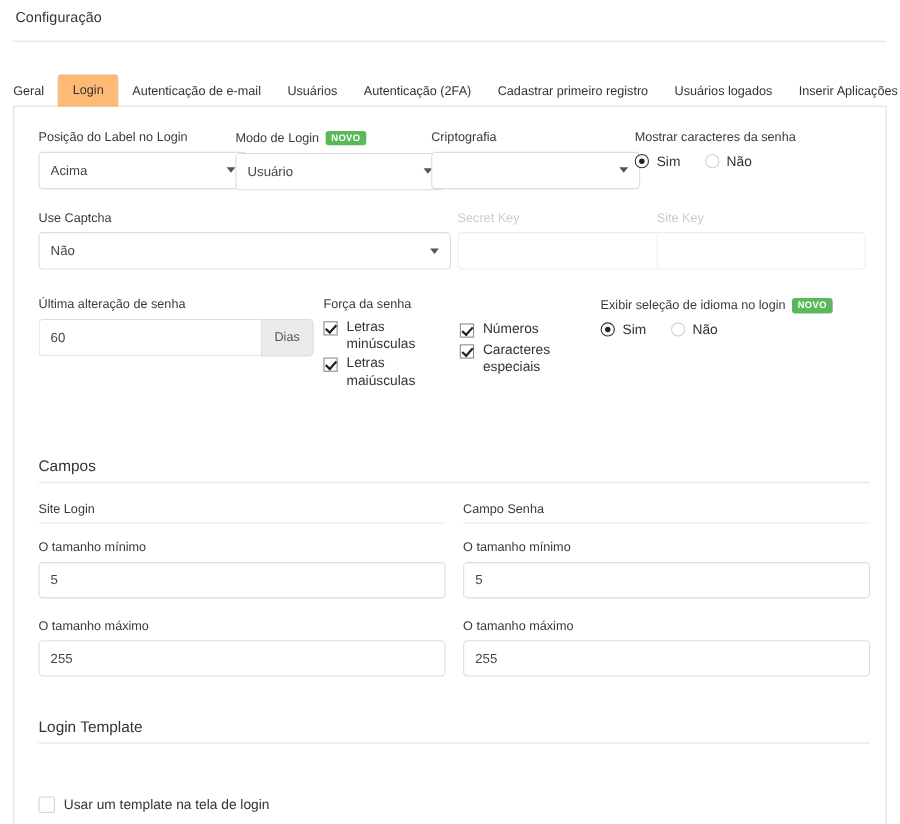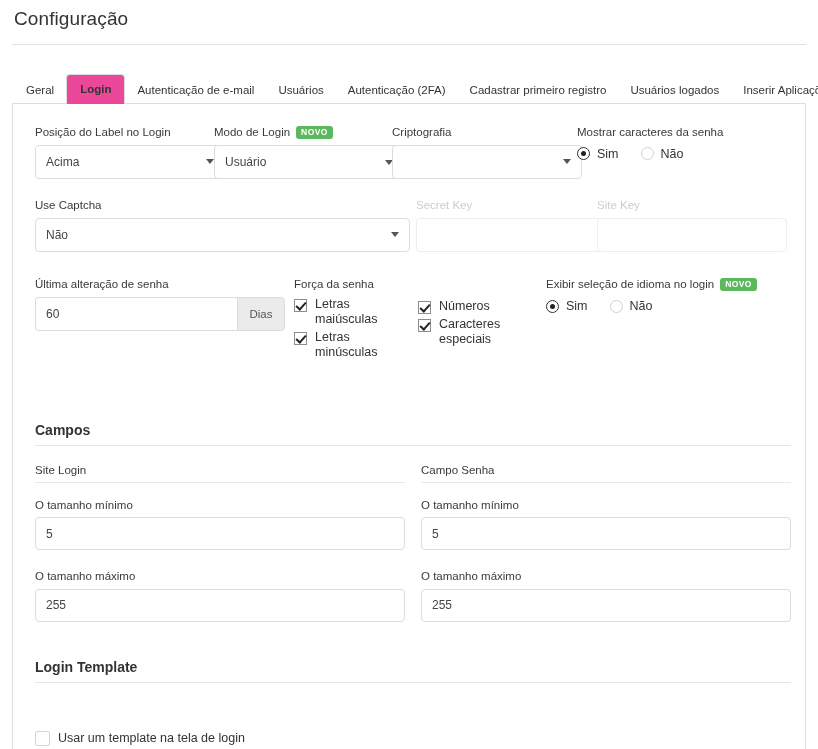--- a/index.html
+++ b/index.html
@@ -8,60 +8,60 @@
     padding: 0;
     width: 818px;
     height: 749px;
     background: #ffffff;
     font-family: "Liberation Sans", sans-serif;
     color: #333333;
     overflow: hidden;
   }
 
   .page-title {
-    font-size: 19px;
+    font-size: 13px;
     font-weight: 400;
     color: #333333;
     padding: 8px 0 0 14px;
     letter-spacing: .1px;
   }
 
   .title-rule {
     border-top: 1px solid #e2e2e2;
     margin: 14px 12px 0 12px;
   }
 
   
   .tabs {
     position: relative;
     display: flex;
     align-items: flex-end;
-    padding-left: 14px;
+    padding-left: 0;
     height: 36px;
     margin-top: 22px;
   }
   .tab {
     font-size: 11.5px;
     color: #333333;
     padding: 9px 11px 8px 11px;
     line-height: 1;
     white-space: nowrap;
     border: 1px solid transparent;
     border-bottom: none;
     background: transparent;
     position: relative;
     top: 1px;
     cursor: pointer;
   }
   .tab.active {
-    background: #ec4899;
+    background: #fdba74;
     border-color: #dddddd;
     border-top-left-radius: 4px;
     border-top-right-radius: 4px;
-    font-weight: bold;
+    font-weight: normal;
     z-index: 3;
     padding: 9px 13px 9px 13px;
   }
 
   
   .panel {
     border: 1px solid #dddddd;
     border-top: 1px solid #dddddd;
     margin: 0 12px 0 12px;
     background: #ffffff;
@@ -189,21 +189,21 @@
     border-width: 0 2px 2px 0;
     transform: rotate(42deg);
   }
   .cbox.empty { border-color: #d5d5d5; width: 15px; height: 15px; min-width:15px; border-radius:2px;}
   .cb-label { font-size: 12.5px; color: #333333; line-height: 1.22; max-width: 74px; }
   .cb-label.wide { max-width: 200px; }
 
   
   .section-title {
     font-size: 14px;
-    font-weight: bold;
+    font-weight: normal;
     color: #333333;
     padding: 0 0 7px 10px;
   }
   .section-rule { border-top: 1px solid #e4e4e4; margin: 0 2px 0 10px; }
 
   .sub-title {
     font-size: 11.5px;
     color: #3a3a3a;
     padding: 0 0 6px 0;
   }
@@ -329,25 +329,25 @@
         </div>
         <div class="suffix">Dias</div>
       </div>
     </div>
 
     <div class="fgroup" style="margin-left:9px;">
       <label class="fl">Força da senha</label>
       <div style="margin-top:2px;">
         <div class="cb-item">
           <span class="cbox on"></span>
-          <span class="cb-label">Letras maiúsculas</span>
+          <span class="cb-label">Letras minúsculas</span>
         </div>
         <div class="cb-item">
           <span class="cbox on"></span>
-          <span class="cb-label">Letras minúsculas</span>
+          <span class="cb-label">Letras maiúsculas</span>
         </div>
       </div>
     </div>
 
     <div class="fgroup" style="margin-left:29px; padding-top:21px;">
       <div>
         <div class="cb-item">
           <span class="cbox on"></span>
           <span class="cb-label">Números</span>
         </div>

